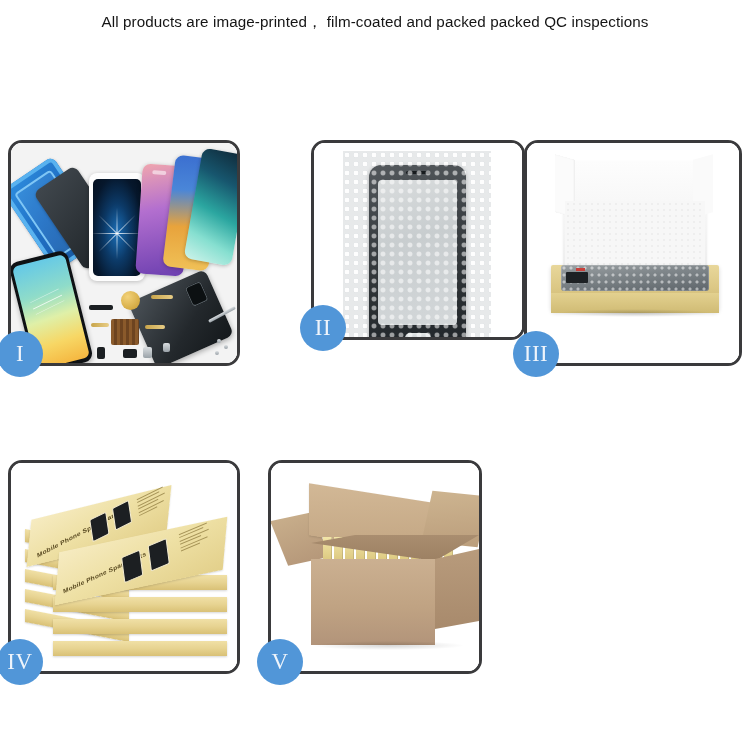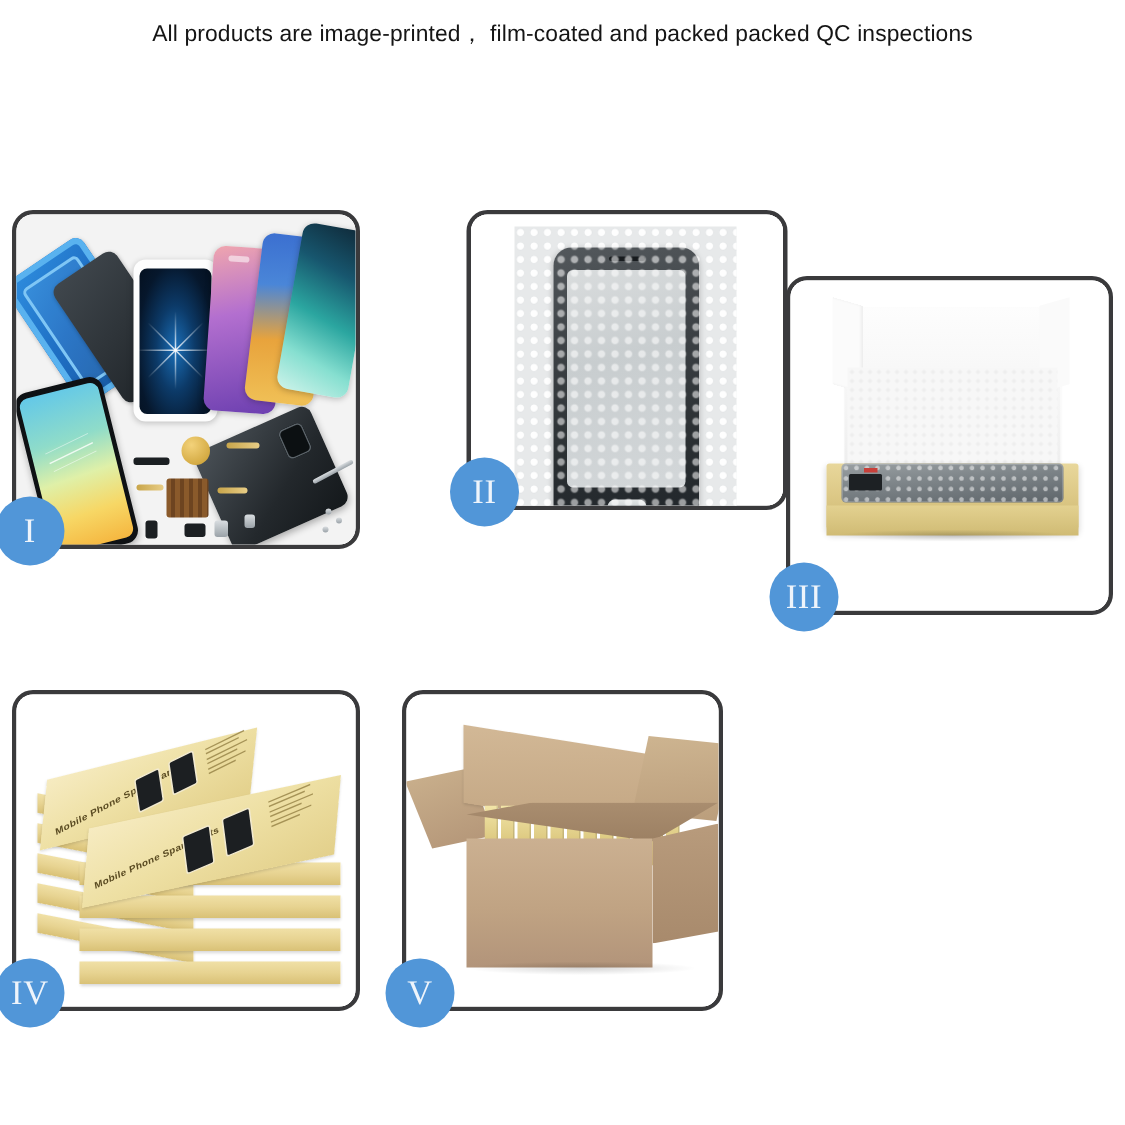--- a/index.html
+++ b/index.html
@@ -67,21 +67,21 @@
   .panel-inner {
     position: absolute;
     inset: 0;
     border-radius: 11px;
     overflow: hidden;
     background: #ffffff;
   }
   
   .p1 { left: 8px;   top: 140px; width: 232px; height: 226px; }
   .p2 { left: 268px; top: 140px; width: 214px; height: 200px; margin-left: 43px; }
-  .p3 { left: 524px; top: 140px; width: 218px; height: 226px; margin-top: 44px; }
+  .p3 { left: 524px; top: 140px; width: 218px; height: 226px; }
   .p4 { left: 8px;   top: 460px; width: 232px; height: 214px; }
   .p5 { left: 268px; top: 460px; width: 214px; height: 214px; }
   .p6 { left: 524px; top: 460px; width: 218px; height: 214px; }
 
   
   .badge {
     position: absolute;
     left: -16px;
     bottom: -16px;
     width: 46px;

